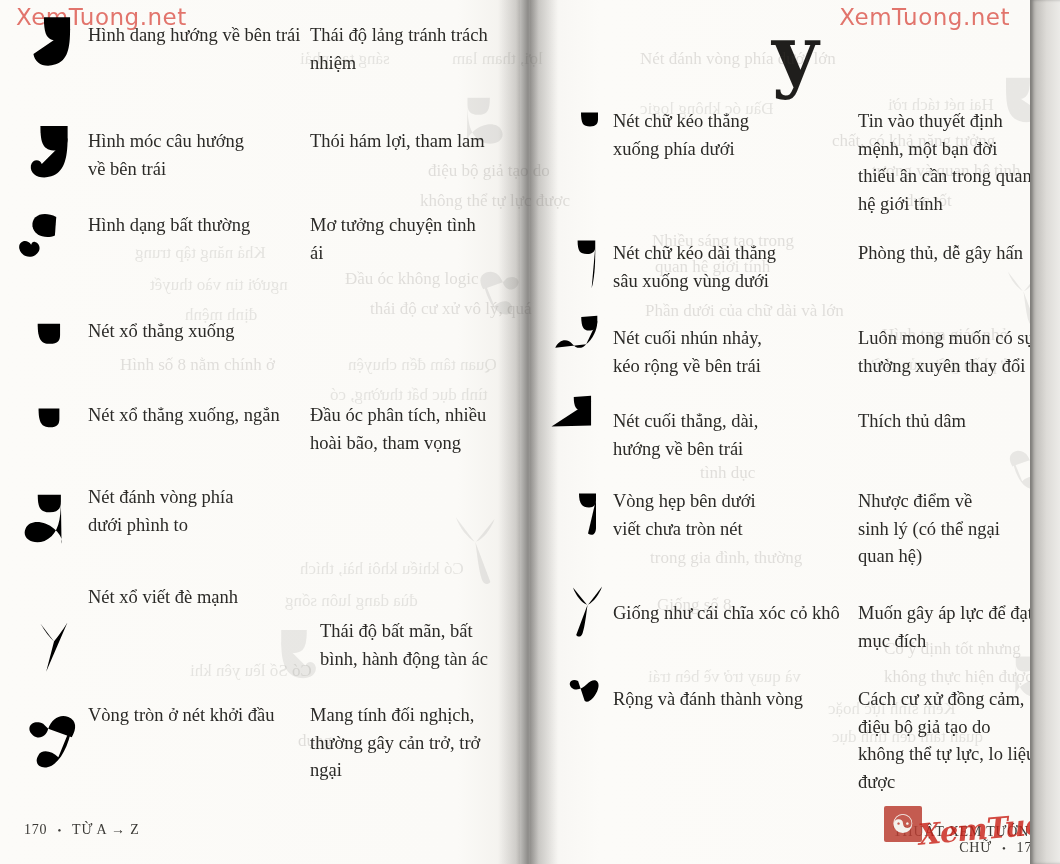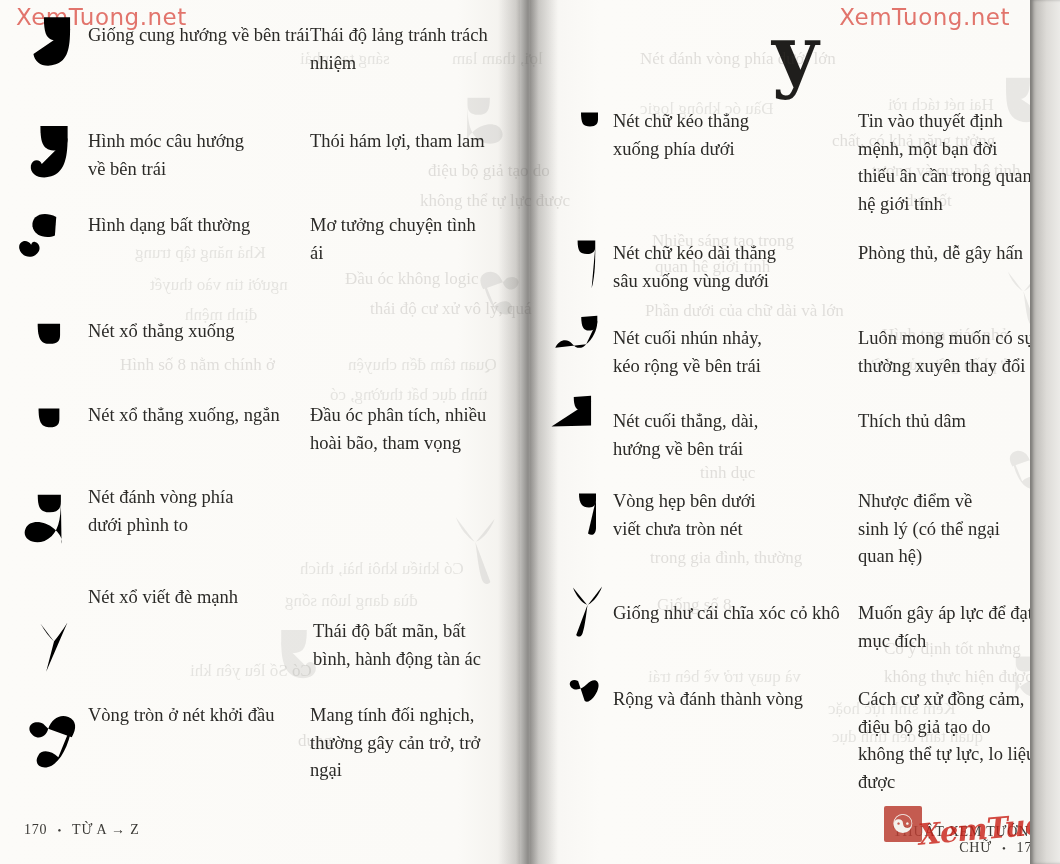--- a/index.html
+++ b/index.html
@@ -103,21 +103,21 @@
         </symbol>
     </defs>
   </svg>
 
   <div class="page left">
     <div class="wm-top" style="left:16px;top:4px">XemTuong.net</div>
 
     <svg class="glyph" style="left:24px;top:12px;width:66px;height:72px" viewBox="0 0 100 110">
         <use href="#g1"></use>
       </svg>
-    <div class="label" style="left:88px;top:22px;width:260px">Giống cung hướng về bên trái</div>
+    <div class="label" style="left:88px;top:22px;width:260px">Hình dang hướng về bên trái</div>
     <div class="meaning" style="left:310px;top:22px;width:205px">Thái độ lảng tránh trách
 nhiệm</div>
 
     <svg class="glyph" style="left:20px;top:118px;width:68px;height:80px" viewBox="0 0 100 110">
         <use href="#g2"></use>
       </svg>
     <div class="label" style="left:88px;top:128px;width:220px">Hình móc câu hướng
 về bên trái</div>
     <div class="meaning" style="left:310px;top:128px;width:205px">Thói hám lợi, tham lam</div>
 
@@ -143,21 +143,21 @@
     <svg class="glyph" style="left:16px;top:476px;width:68px;height:104px" viewBox="0 0 100 110">
         <use href="#g6"></use>
       </svg>
     <div class="label" style="left:88px;top:484px;width:220px">Nét đánh vòng phía
 dưới phình to</div>
 
     <svg class="glyph" style="left:26px;top:604px;width:56px;height:92px" viewBox="0 0 100 110">
         <use href="#g7"></use>
       </svg>
     <div class="label" style="left:88px;top:584px;width:220px">Nét xổ viết đè mạnh</div>
-    <div class="meaning" style="left:313px;top:618px;width:205px">Thái độ bất mãn, bất
+    <div class="meaning" style="left:320px;top:618px;width:205px">Thái độ bất mãn, bất
 bình, hành động tàn ác</div>
 
     <svg class="glyph" style="left:18px;top:690px;width:84px;height:96px" viewBox="0 0 100 110">
         <use href="#g8"></use>
       </svg>
     <div class="label" style="left:88px;top:702px;width:240px">Vòng tròn ở nét khởi đầu</div>
     <div class="meaning" style="left:310px;top:702px;width:205px">Mang tính đối nghịch,
 thường gây cản trở, trở
 ngại</div>
 

